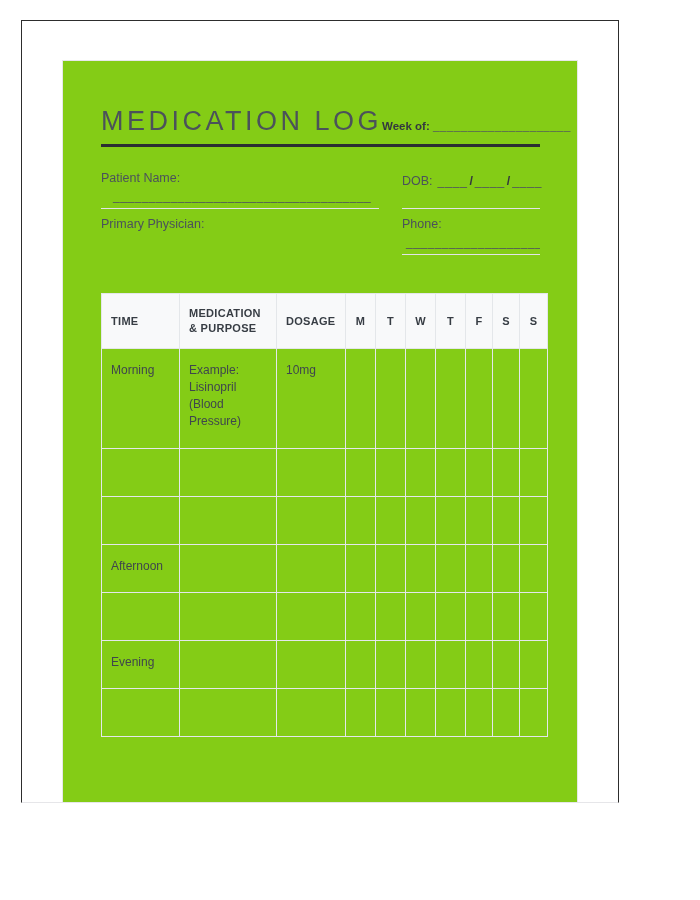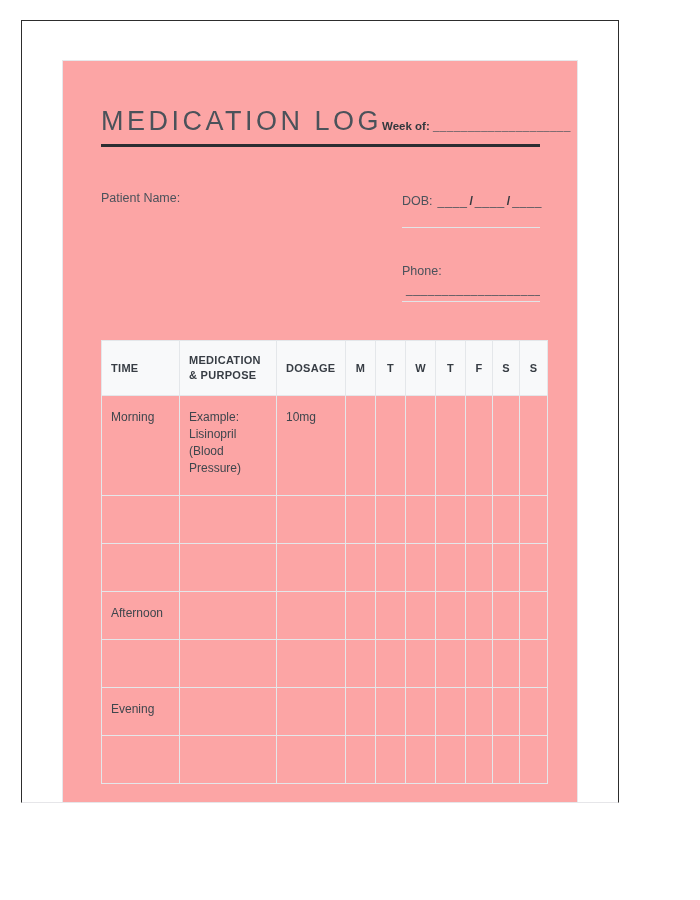--- a/index.html
+++ b/index.html
@@ -16,21 +16,21 @@
     width: 598px; height: 783px;
     border: 1.5px solid #2d2d2d;
     border-bottom: 1px solid #e6e6e9;
     background: #ffffff;
   }
   .doc {
     position: absolute;
     left: 40px; top: 39px; right: 40px; bottom: 0;
     border: 1px solid #e7e7ea;
     border-bottom: none;
-    background: #fca5a5;
+    background: #84cc16;
     overflow: hidden;
   }
   .doc-pad { padding: 45px 37px 0 38px; }
 
   
   .hdr-row {
     display: flex;
     justify-content: space-between;
     align-items: baseline;
   }
@@ -49,22 +49,22 @@
     height: 3px;
     background: #2b2e32;
     margin-top: 7px;
   }
 
   
   .fields {
     display: grid;
     grid-template-columns: 278px 138px;
     justify-content: space-between;
-    row-gap: 36px;
-    margin-top: 44px;
+    row-gap: 8px;
+    margin-top: 24px;
   }
   .f-label { font-size: 12.5px; color: #4b525b; }
   .f-value {
     margin-top: 4px;
     padding: 0 0 5px 12px;
     border-bottom: 1px solid #e2e4e7;
     font-size: 12px;
     color: #50565d;
     letter-spacing: 0.5px;
     white-space: nowrap;
@@ -128,27 +128,29 @@
           <span class="wk-label">Week of:</span>
           <span class="wk-value">____________________</span>
         </div>
       </div>
       <div class="title-rule"></div>
 
       <div class="fields">
 
         <div>
           <div class="f-label">Patient Name:</div>
+          <div class="f-value">____________________________________</div>
         </div>
 
         <div class="dob-box">
           <span class="dob-label">DOB:</span><span class="dob-seg">____</span><span class="dob-slash">/</span><span class="dob-seg">____</span><span class="dob-slash">/</span><span class="dob-seg">____</span>
         </div>
 
         <div>
+          <div class="f-label">Primary Physician:</div>
         </div>
 
         <div>
           <div class="f-label">Phone:</div>
           <div class="f-value" style="padding-left:4px">___________________</div>
         </div>
 
       </div>
 
       <table class="med-table">

